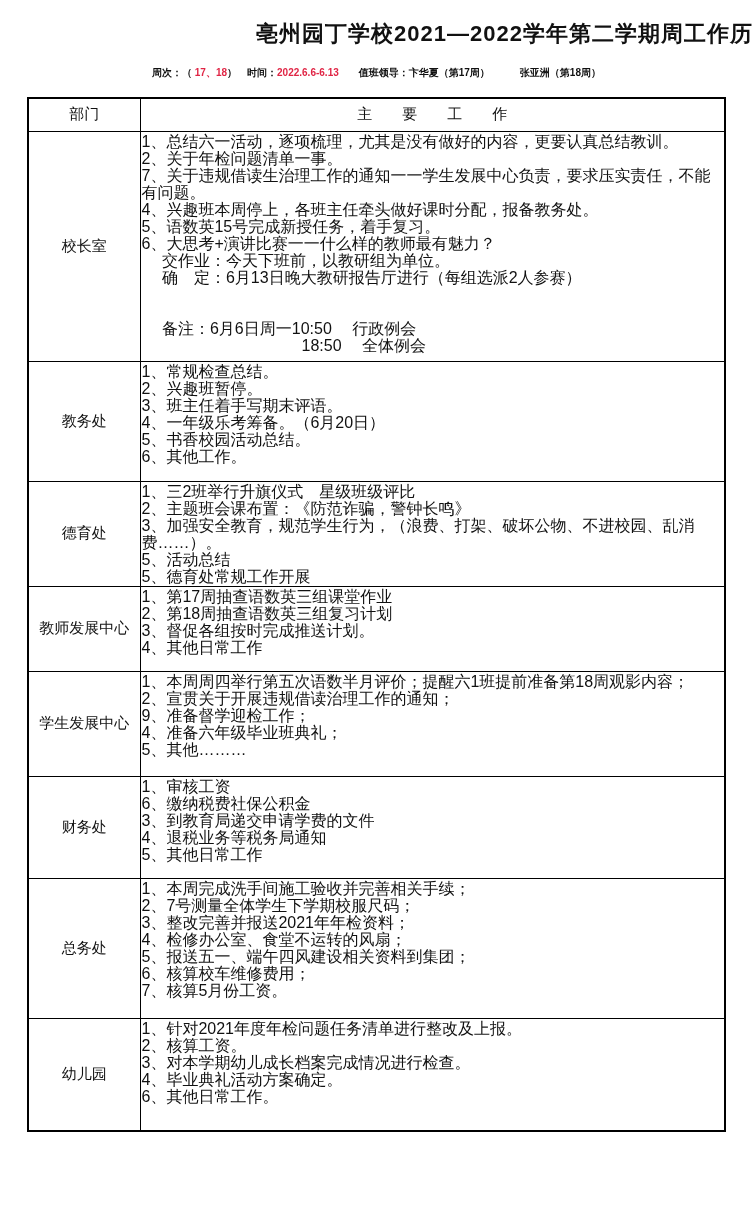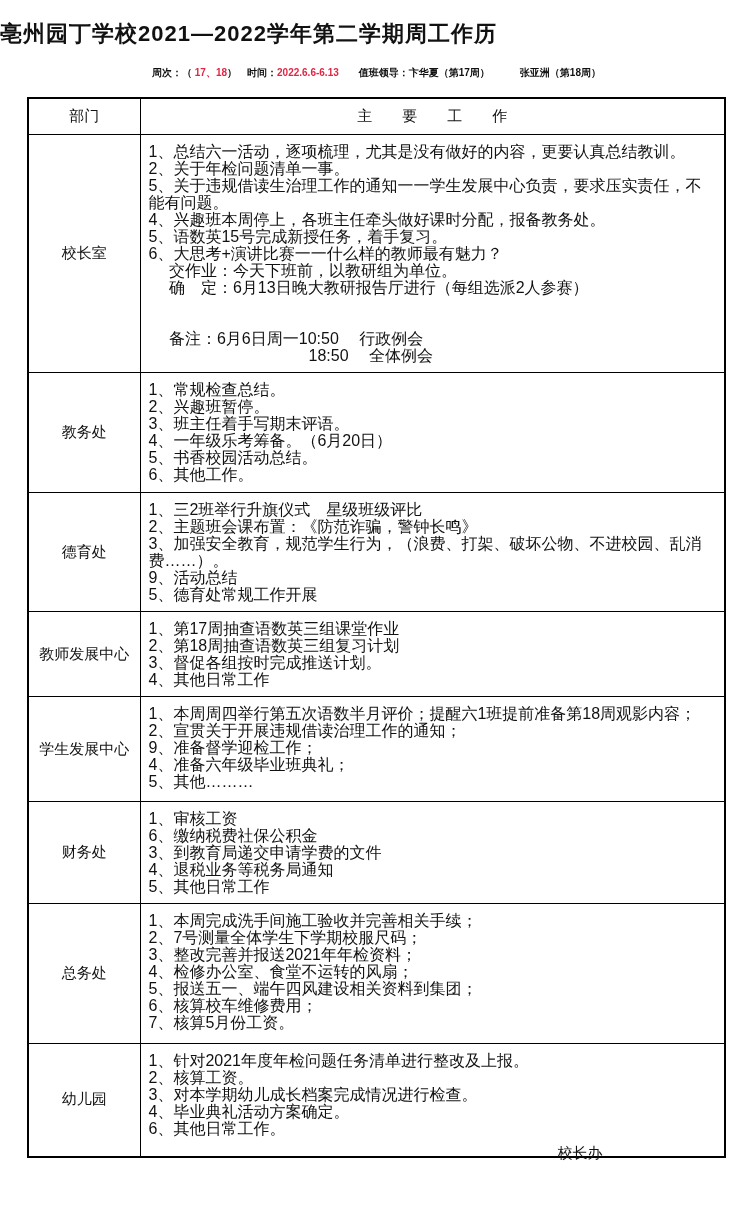--- a/index.html
+++ b/index.html
@@ -6,21 +6,21 @@
   .page{
     position:relative;
     width:753px;height:1209px;
     background:#ffffff;
     color:#111111;
     font-family:"Liberation Sans", sans-serif;
     overflow:hidden;
   }
   .title{
     padding-top:19px;
-    text-align:left;
+    text-align:right;
     font-size:22px;
     font-weight:bold;
     letter-spacing:1px;
     white-space:pre;
   }
   .meta{
     margin-top:17px;
     text-align:center;
     font-size:10px;
     font-weight:bold;
@@ -31,21 +31,21 @@
     position:absolute;
     left:27px;top:97px;
     width:699px;
     border-collapse:collapse;
     table-layout:fixed;
     border:2px solid #000;
   }
   table.schedule col.c-dept{width:112px;}
   table.schedule th, table.schedule td{
     border:1px solid #000;
-    padding:8px;
+    padding:1px;
     overflow:hidden;
   }
   tr.head-row{height:33px;}
   th{
     font-weight:normal;
     font-size:15px;
     text-align:center;
     vertical-align:middle;
     white-space:pre;
   }
@@ -101,21 +101,21 @@
         <th>部门</th>
         <th>主　　要　　工　　作</th>
       </tr>
     </thead>
     <tbody>
         <tr class="row-0">
           <td class="dept">校长室</td>
           <td class="work">
             <div class="line">1、总结六一活动，逐项梳理，尤其是没有做好的内容，更要认真总结教训。</div>
             <div class="line">2、关于年检问题清单一事。</div>
-            <div class="line">5、关于违规借读生治理工作的通知一一学生发展中心负责，要求压实责任，不能有问题。</div>
+            <div class="line">7、关于违规借读生治理工作的通知一一学生发展中心负责，要求压实责任，不能有问题。</div>
             <div class="line">4、兴趣班本周停上，各班主任牵头做好课时分配，报备教务处。</div>
             <div class="line">5、语数英15号完成新授任务，着手复习。</div>
             <div class="line">6、大思考+演讲比赛一一什么样的教师最有魅力？</div>
             <div class="line">　 交作业：今天下班前，以教研组为单位。</div>
             <div class="line">　 确　定：6月13日晚大教研报告厅进行（每组选派2人参赛）</div>
             <div class="line"></div>
             <div class="line"></div>
             <div class="line">　 备注：6月6日周一10:50　 行政例会</div>
             <div class="line">　　　　　　　　　　18:50　 全体例会</div>
           </td>
@@ -130,21 +130,21 @@
             <div class="line">5、书香校园活动总结。</div>
             <div class="line">6、其他工作。</div>
           </td>
         </tr>
         <tr class="row-2">
           <td class="dept">德育处</td>
           <td class="work">
             <div class="line">1、三2班举行升旗仪式　星级班级评比</div>
             <div class="line">2、主题班会课布置：《防范诈骗，警钟长鸣》</div>
             <div class="line">3、加强安全教育，规范学生行为，（浪费、打架、破坏公物、不进校园、乱消费……）。</div>
-            <div class="line">9、活动总结</div>
+            <div class="line">5、活动总结</div>
             <div class="line">5、德育处常规工作开展</div>
           </td>
         </tr>
         <tr class="row-3">
           <td class="dept">教师发展中心</td>
           <td class="work">
             <div class="line">1、第17周抽查语数英三组课堂作业</div>
             <div class="line">2、第18周抽查语数英三组复习计划</div>
             <div class="line">3、督促各组按时完成推送计划。</div>
             <div class="line">4、其他日常工作</div>
@@ -189,15 +189,14 @@
             <div class="line">2、核算工资。</div>
             <div class="line">3、对本学期幼儿成长档案完成情况进行检查。</div>
             <div class="line">4、毕业典礼活动方案确定。</div>
             <div class="line">6、其他日常工作。</div>
           </td>
         </tr>
       </tbody>
   </table>
 
   <div class="footer">
-    <div>校长办</div>
   </div>
 </div>
 
 </body></html>

